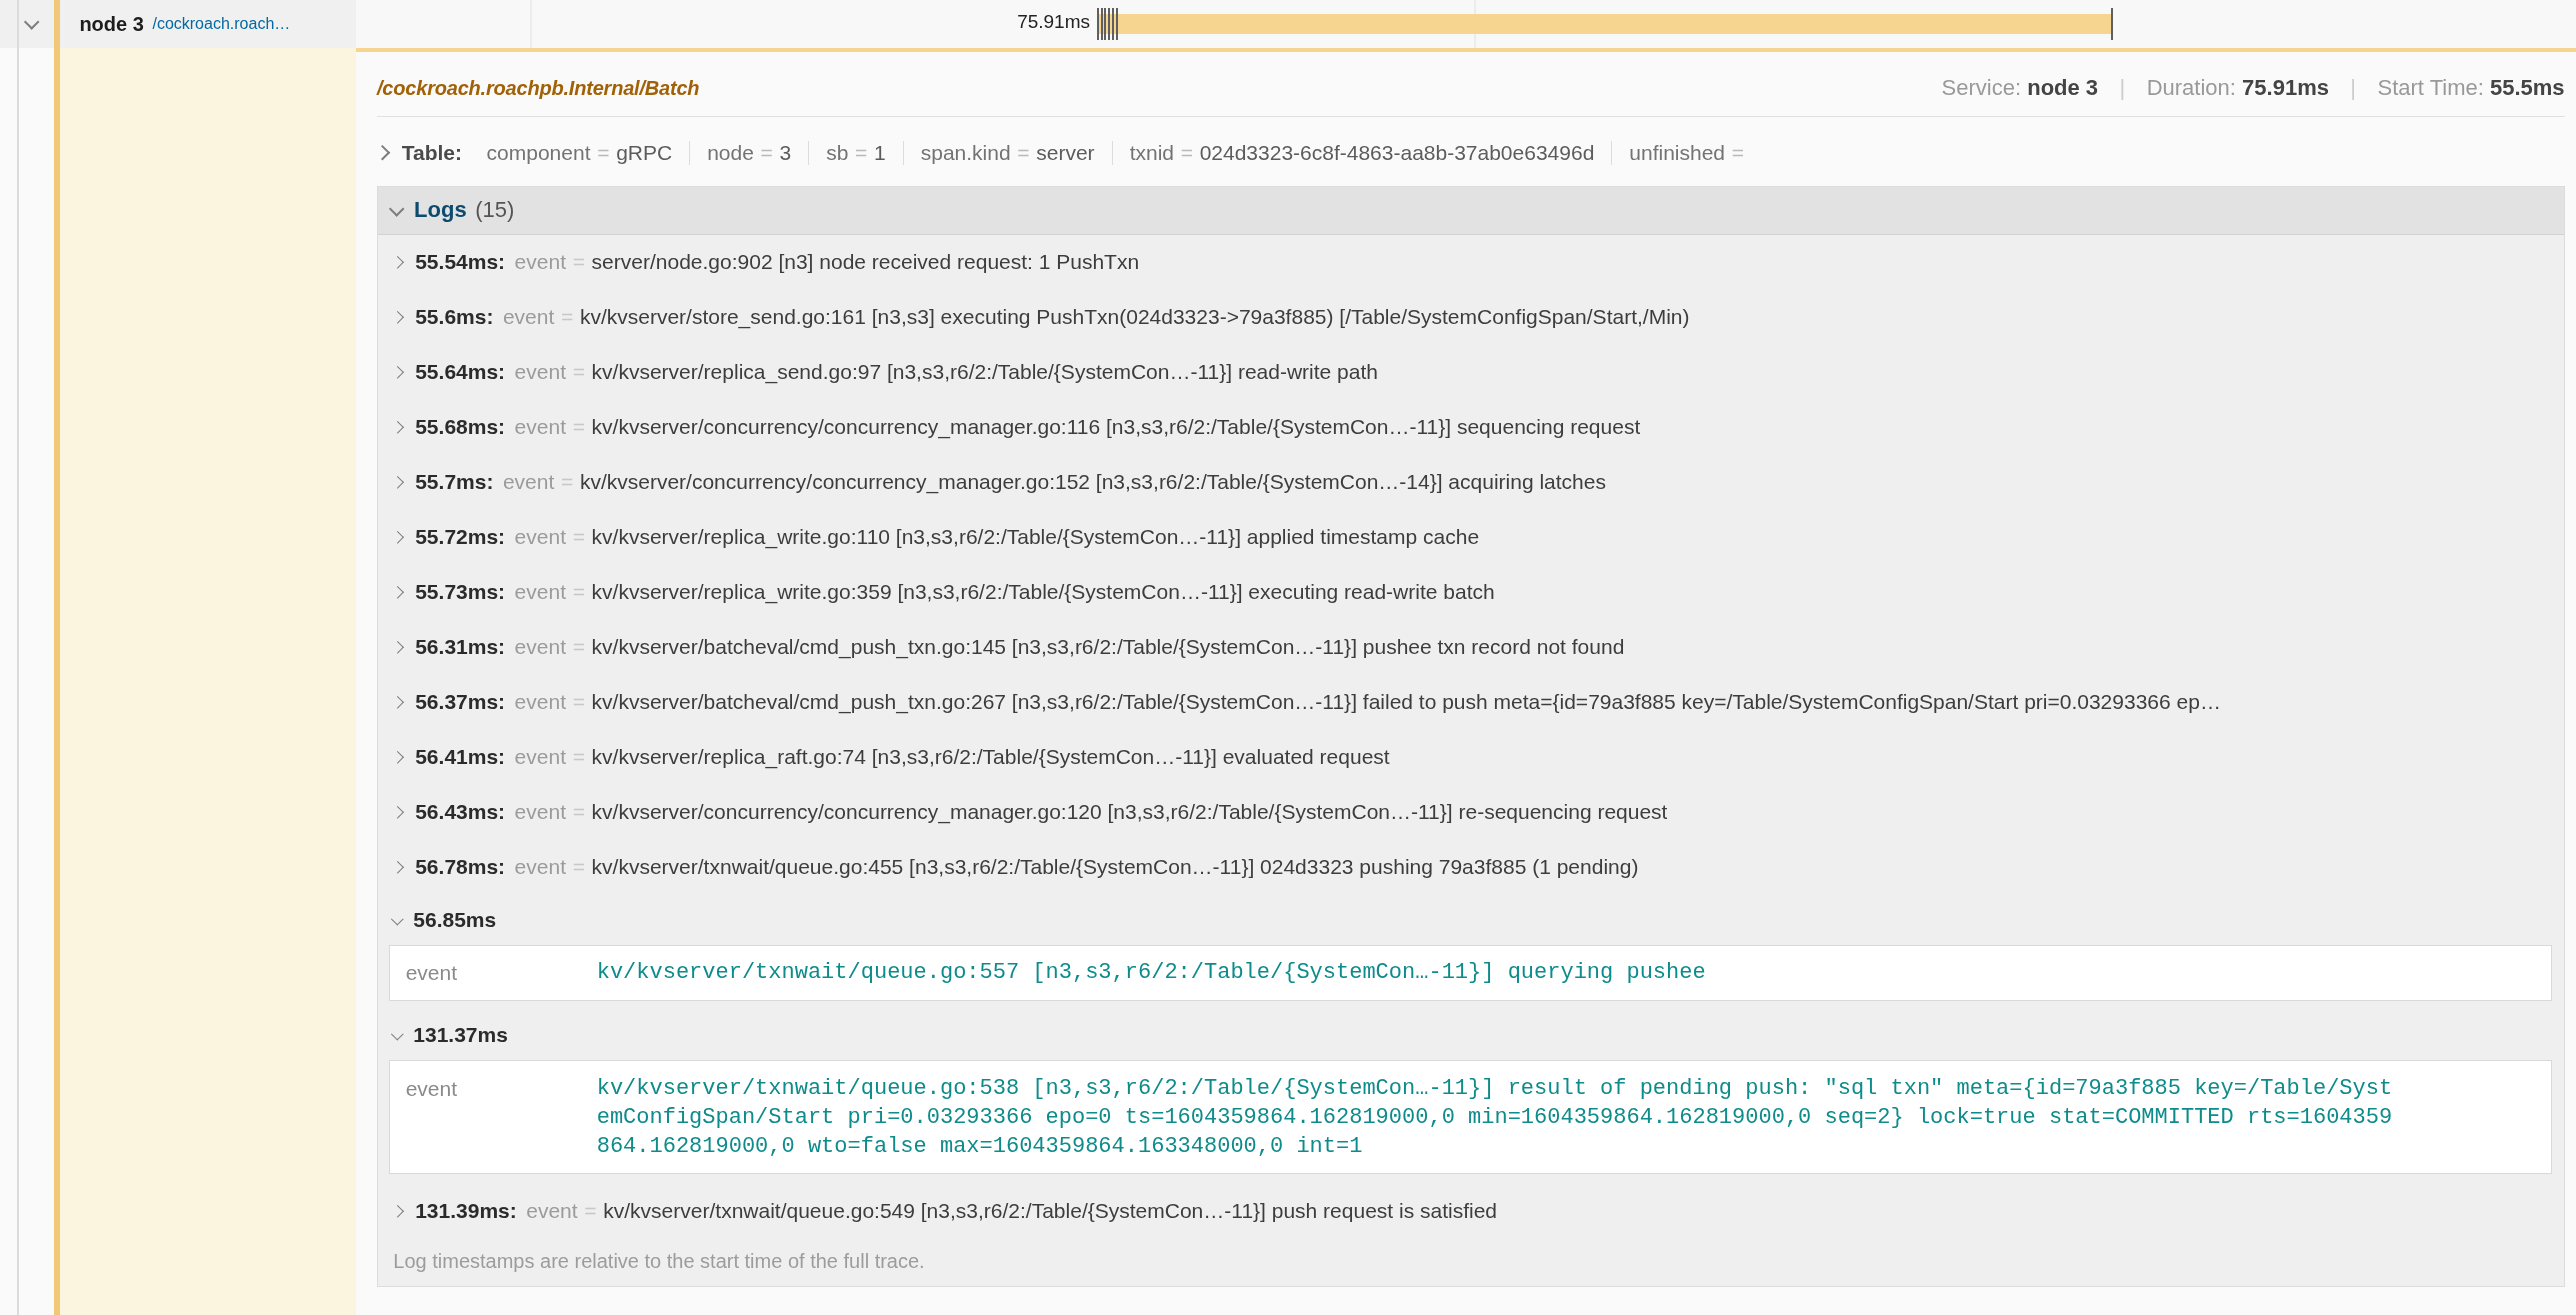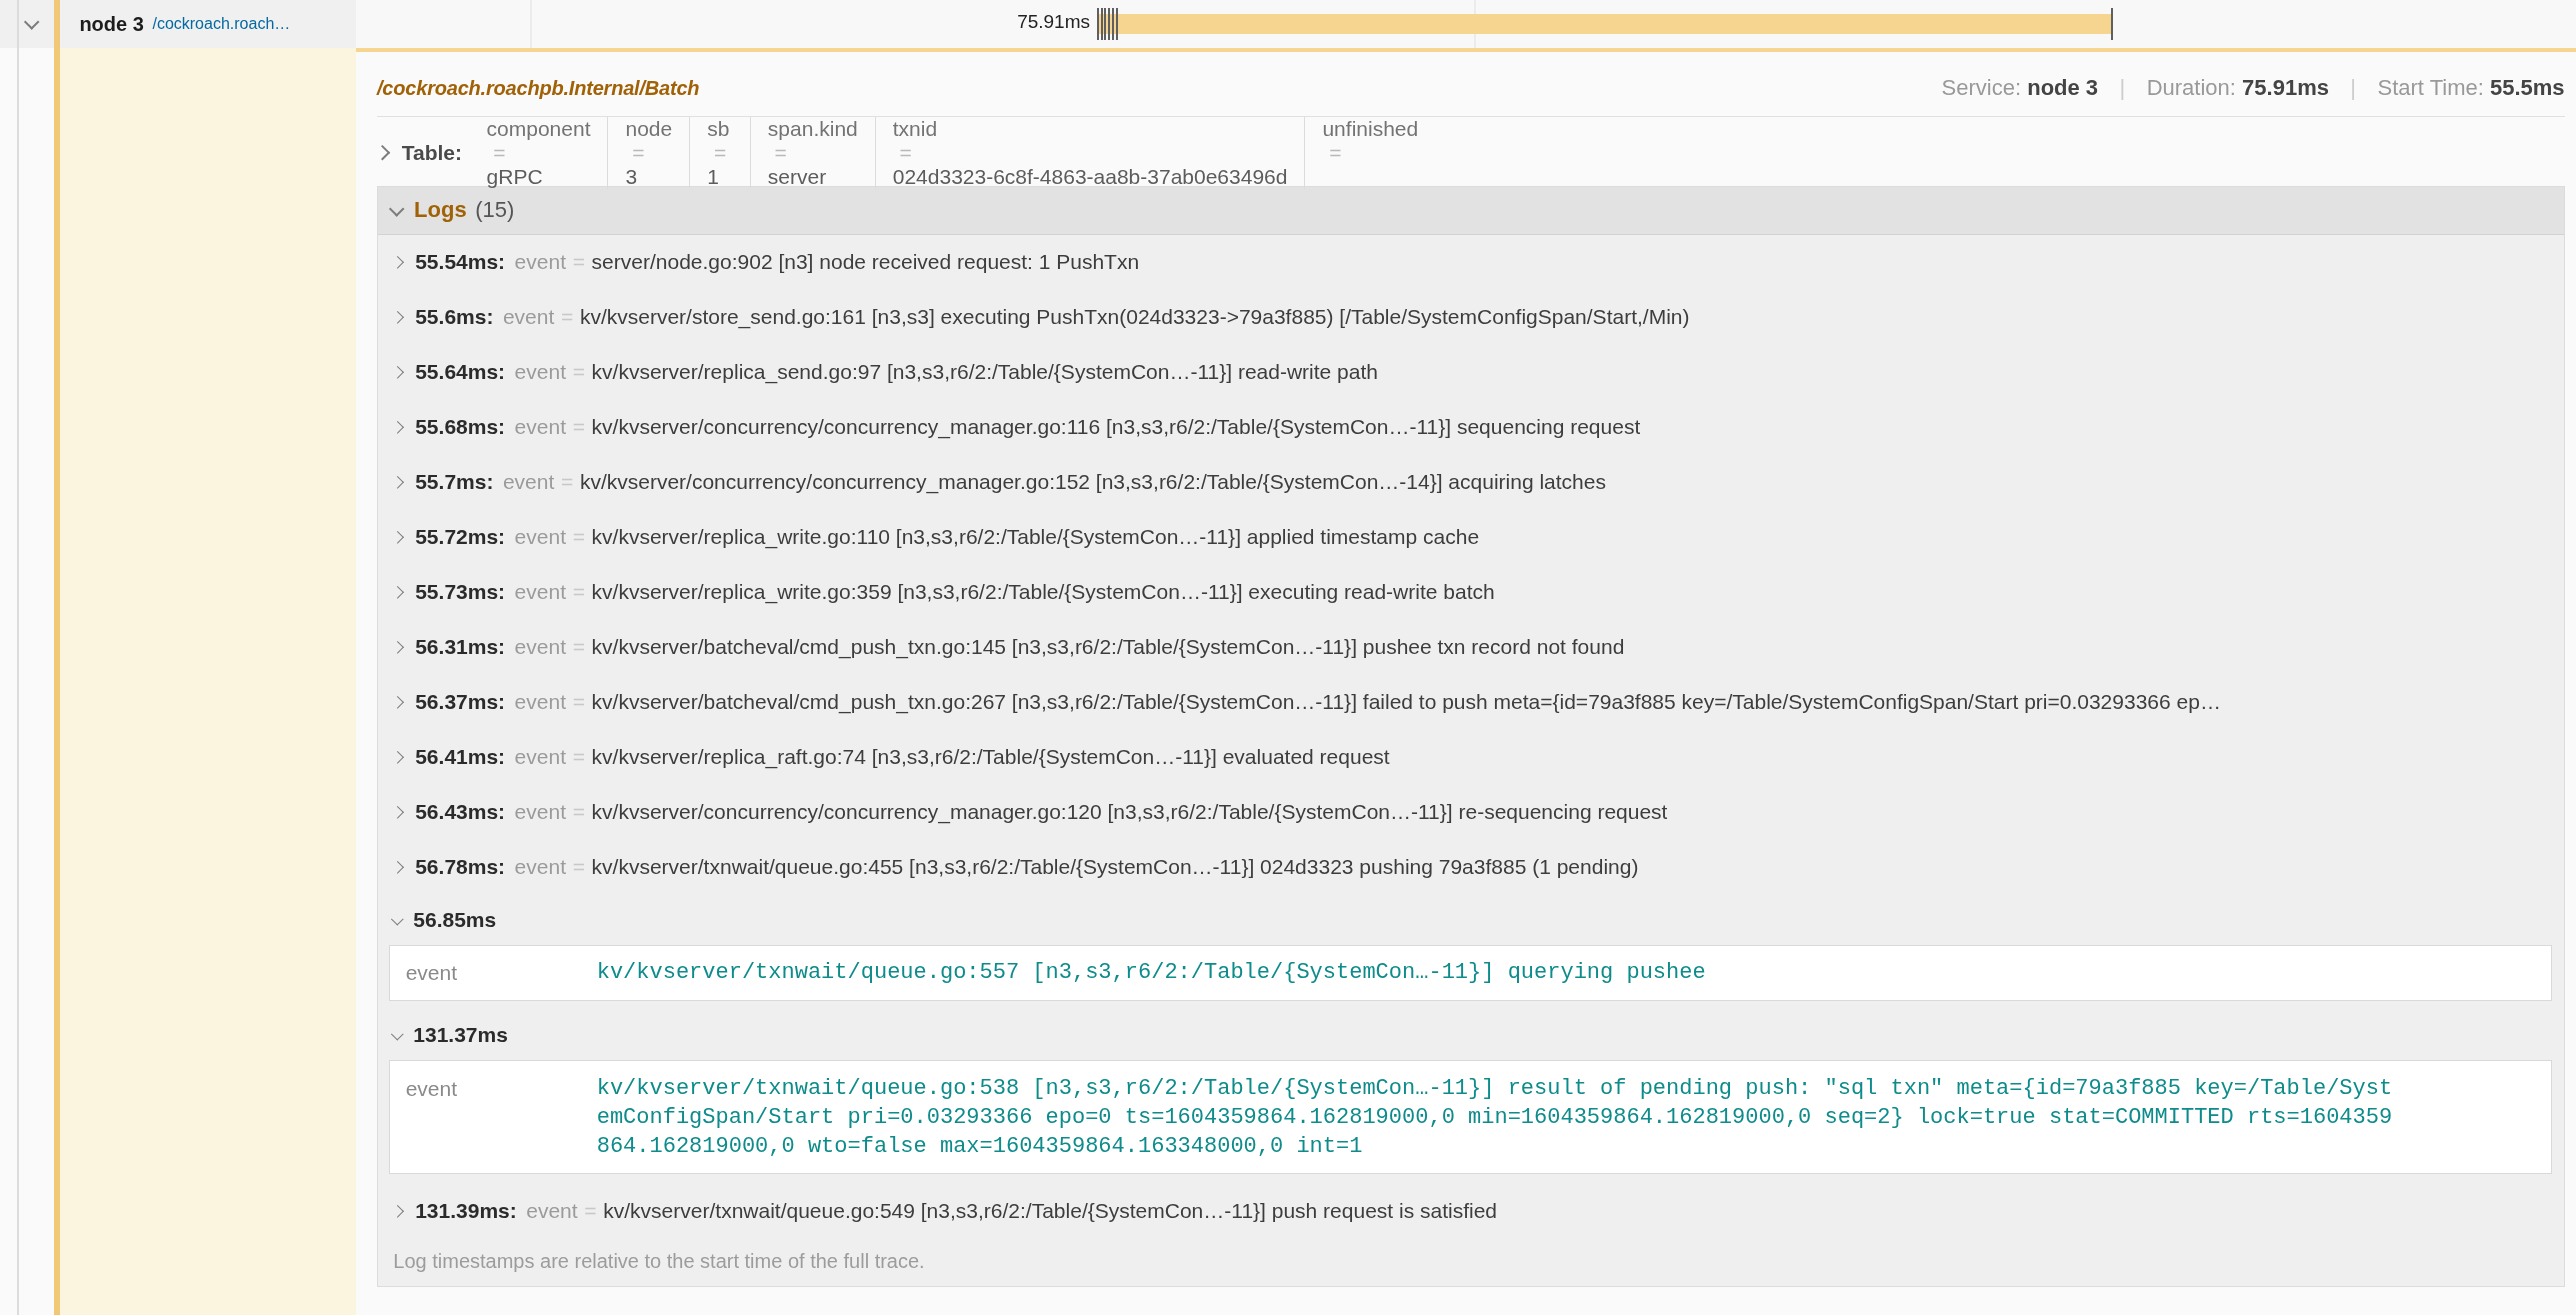--- a/index.html
+++ b/index.html
@@ -37,30 +37,30 @@
             border-top:4.8px solid var(--span-bar); padding:0 11.4px 0 21px; }
   .detail-header { display:flex; justify-content:space-between; align-items:baseline; margin-top:23px; }
   .detail-title { font-size:20px; font-weight:bold; color:#a16207; letter-spacing:-0.2px;font-style:italic; }
   .overview { font-size:22px; color:#999; white-space:nowrap; }
   .overview b { color:#444; }
   .ov-sep { color:#ccc; margin:0 15.3px; font-weight:normal; }
   .divider { border-bottom:1.9px solid #e0e0e0; margin-top:15.3px; }
 
   .tags-row { display:flex; align-items:center; margin-top:13.3px; height:44px; font-size:21px; }
   .tags-label { font-weight:bold; color:#4a4a4a; margin:0 7.6px 0 13.3px; }
-  .tag { display:flex; padding:0 17px; white-space:nowrap;flex-direction:column; }
+  .tag { display:flex; align-items:center; padding:0 17px; white-space:nowrap; }
   .tag + .tag { border-left:1.9px solid #dcdcdc; }
   .tag-key { color:#737373; }
   .tag-eq { color:#b9b9b9; margin:0 6.7px; }
   .tag-value { color:#5c5c5c; }
 
   .logs-box { margin-top:11.4px; background:#efefef; border:1px solid #dcdcdc; }
   .logs-header { height:48px; background:#e2e2e2; border-bottom:1px solid #d2d2d2;
                  display:flex; align-items:center; padding-left:13.3px; font-size:22px; }
-  .logs-title { font-weight:bold; color:#a16207; margin-left:11.4px; }
+  .logs-title { font-weight:bold; color:#0c4a6e; margin-left:11.4px; }
   .logs-count { color:#555; margin-left:8.6px; }
 
   .log-row { height:55px; display:flex; align-items:center; padding:0 11.4px 0 15.3px;
              white-space:nowrap; overflow:hidden; font-size:21px; }
   .log-time { font-weight:bold; color:#2b2b2b; margin:0 9.5px 0 13.3px; }
   .log-key { color:#9b9b9b; }
   .log-eq { color:#c8c8c8; margin:0 6.7px; }
   .log-value { color:#3d3d3d; overflow:hidden; }
 
   .log-exp-header { height:50px; display:flex; align-items:center; padding-left:15.3px;

